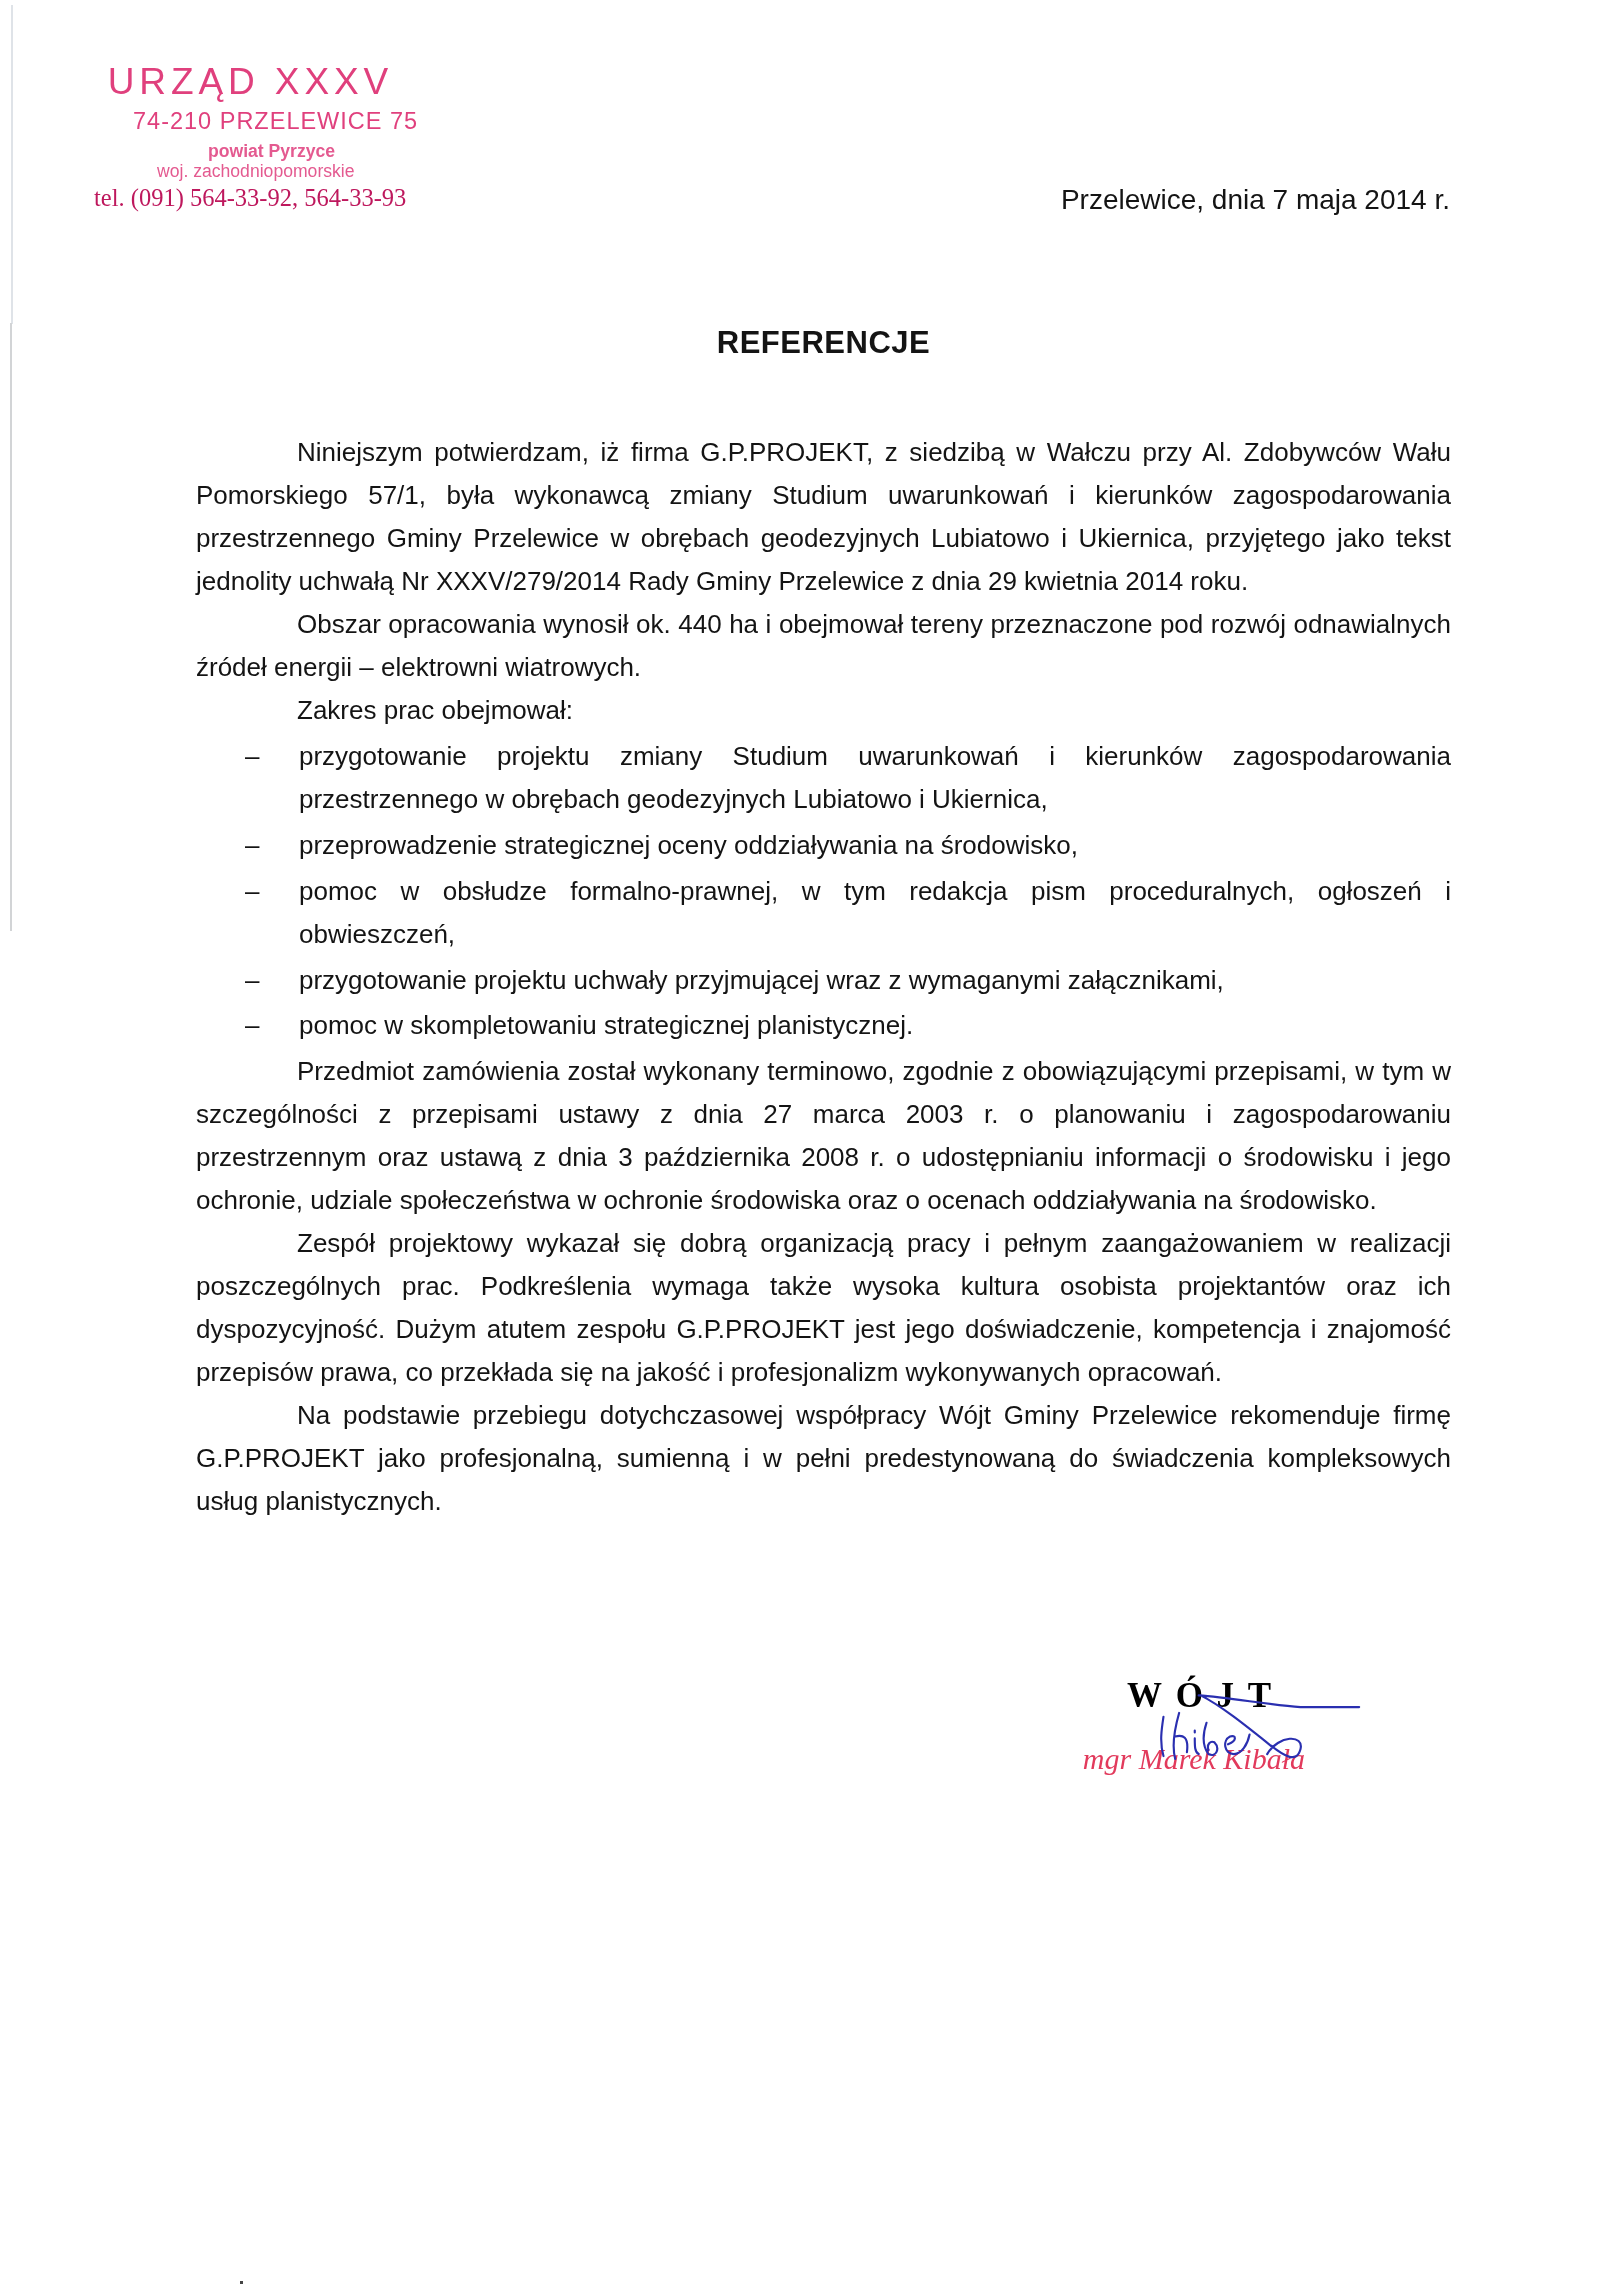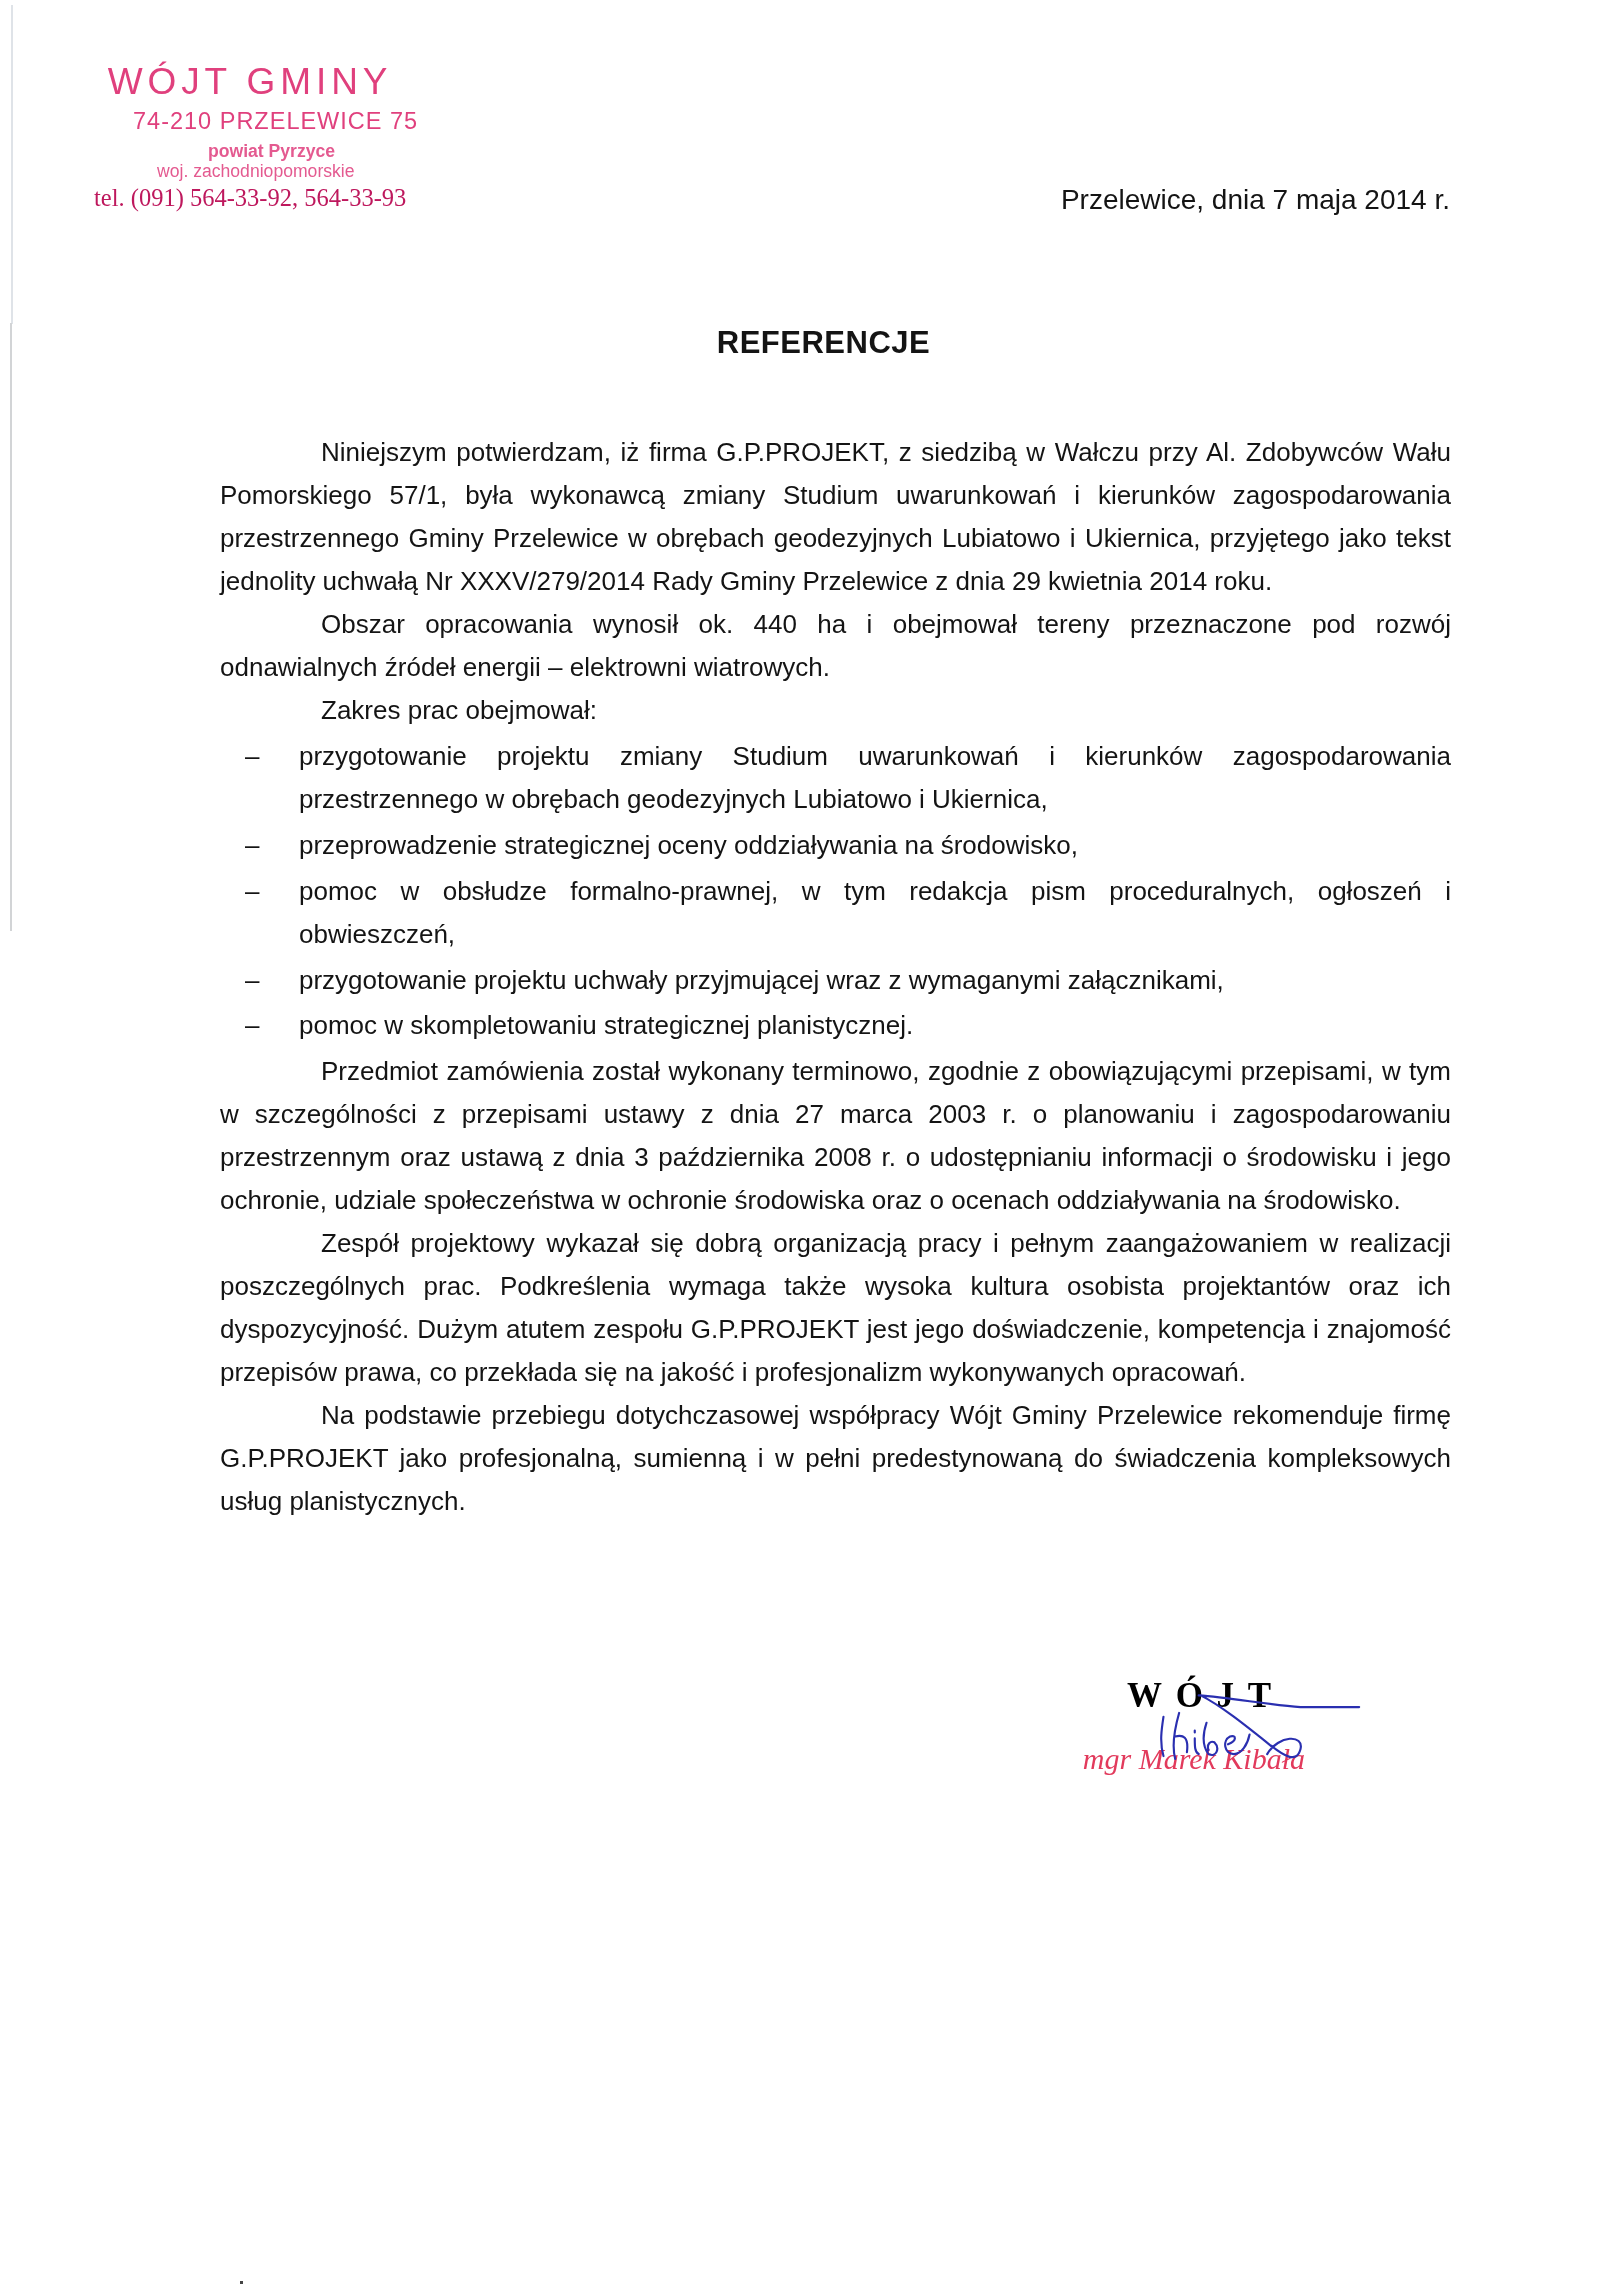--- a/index.html
+++ b/index.html
@@ -14,40 +14,40 @@
   .stamp .s2 { position: absolute; left: 39px; top: 47px; font-size: 23.5px; letter-spacing: 1px; white-space: nowrap; }
   .stamp .s3 { position: absolute; left: 114px; top: 80px; font-size: 17.6px; white-space: nowrap; color: #e45a90; font-weight: bold; }
   .stamp .s4 { position: absolute; left: 63px; top: 100px; font-size: 17.6px; white-space: nowrap; color: #e45a90; }
   .stamp .s5 { position: absolute; left: 0; top: 123px; font-family: "Liberation Serif", serif; font-size: 24.5px; white-space: nowrap; color: #be185d; }
 
   .date { position: absolute; right: 170px; top: 184px; font-size: 28px; white-space: nowrap; }
   .title { position: absolute; left: 0; width: 1647px; top: 325px; text-align: center; font-weight: 700; font-size: 31px; letter-spacing: 0.5px; }
 
   .body { position: absolute; left: 196px; width: 1255px; top: 431px; font-size: 26px; line-height: 43px; }
   .p { margin: 0; text-align: justify; text-align-last: left; }
-  .p.indent { text-indent: 101px; margin-left: 24px; }
+  .p.indent { text-indent: 101px; }
   .list { margin: 0; padding: 0; list-style: none; }
   .li { position: relative; padding-left: 103px; text-align: justify; text-align-last: left; margin: 2.9px 0 2.9px 0; }
   .dash { position: absolute; left: 49px; top: 0; }
 
   
   .sig { position: absolute; left: 1073px; top: 1666px; width: 314px; height: 137px; }
   .sig .wojt { position: absolute; left: 54px; top: 9.8px; font-family: "Liberation Serif", serif; font-weight: 700; font-size: 35px; letter-spacing: 13.7px; color: #000000; }
   .sig .name { position: absolute; left: 9.8px; top: 76px; font-family: "Liberation Serif", serif; font-style: italic; font-size: 30px; color: #e23a5c; white-space: nowrap; }
   .sig svg { position: absolute; left: 0; top: 0; }
   .speck { position: absolute; left: 240px; top: 2281px; width: 2.9px; height: 2.9px; background: #444; }
 </style>
 </head>
 <body>
 
 <div class="scan-edge"></div>
 <div class="scan-edge2"></div>
 
 <div class="stamp">
-  <div class="s1">WÓJT GMINY</div>
+  <div class="s1">URZĄD XXXV</div>
   <div class="s2">74-210 PRZELEWICE 75</div>
   <div class="s3">powiat Pyrzyce</div>
   <div class="s4">woj. zachodniopomorskie</div>
   <div class="s5">tel. (091) 564-33-92, 564-33-93</div>
 </div>
 
 <div class="date">Przelewice, dnia 7 maja 2014 r.</div>
 
 <div class="title">REFERENCJE</div>
 

